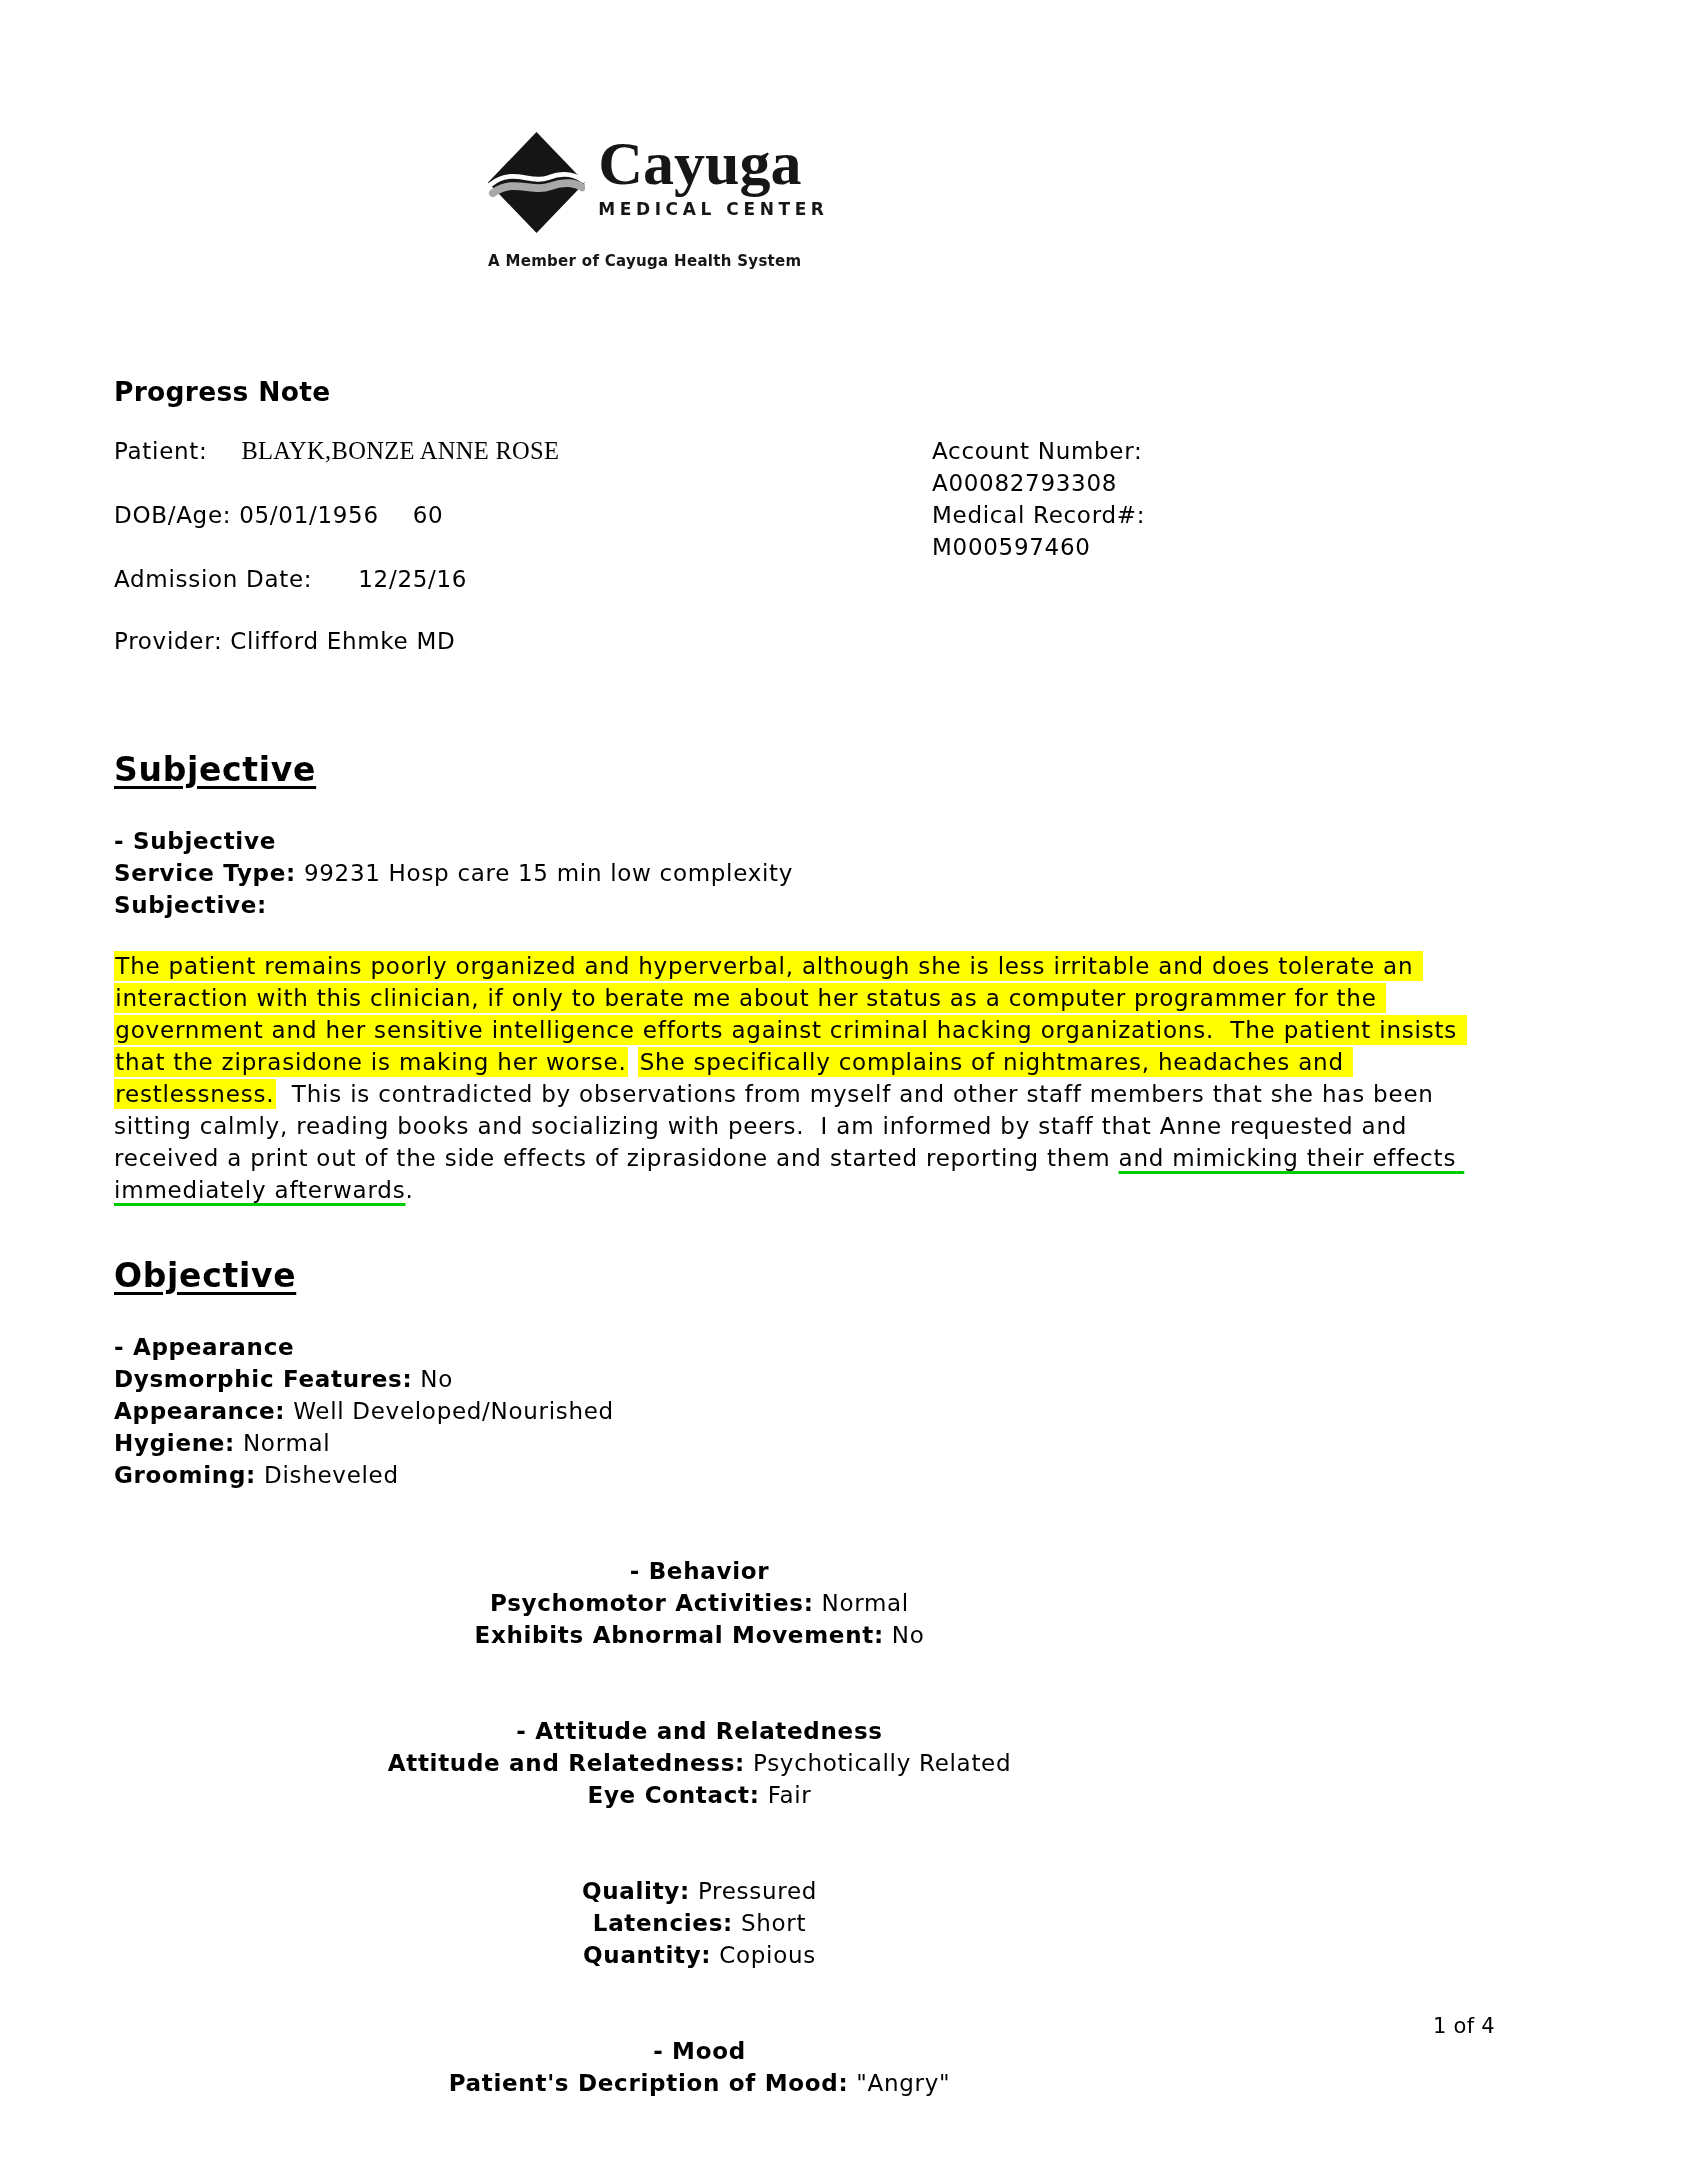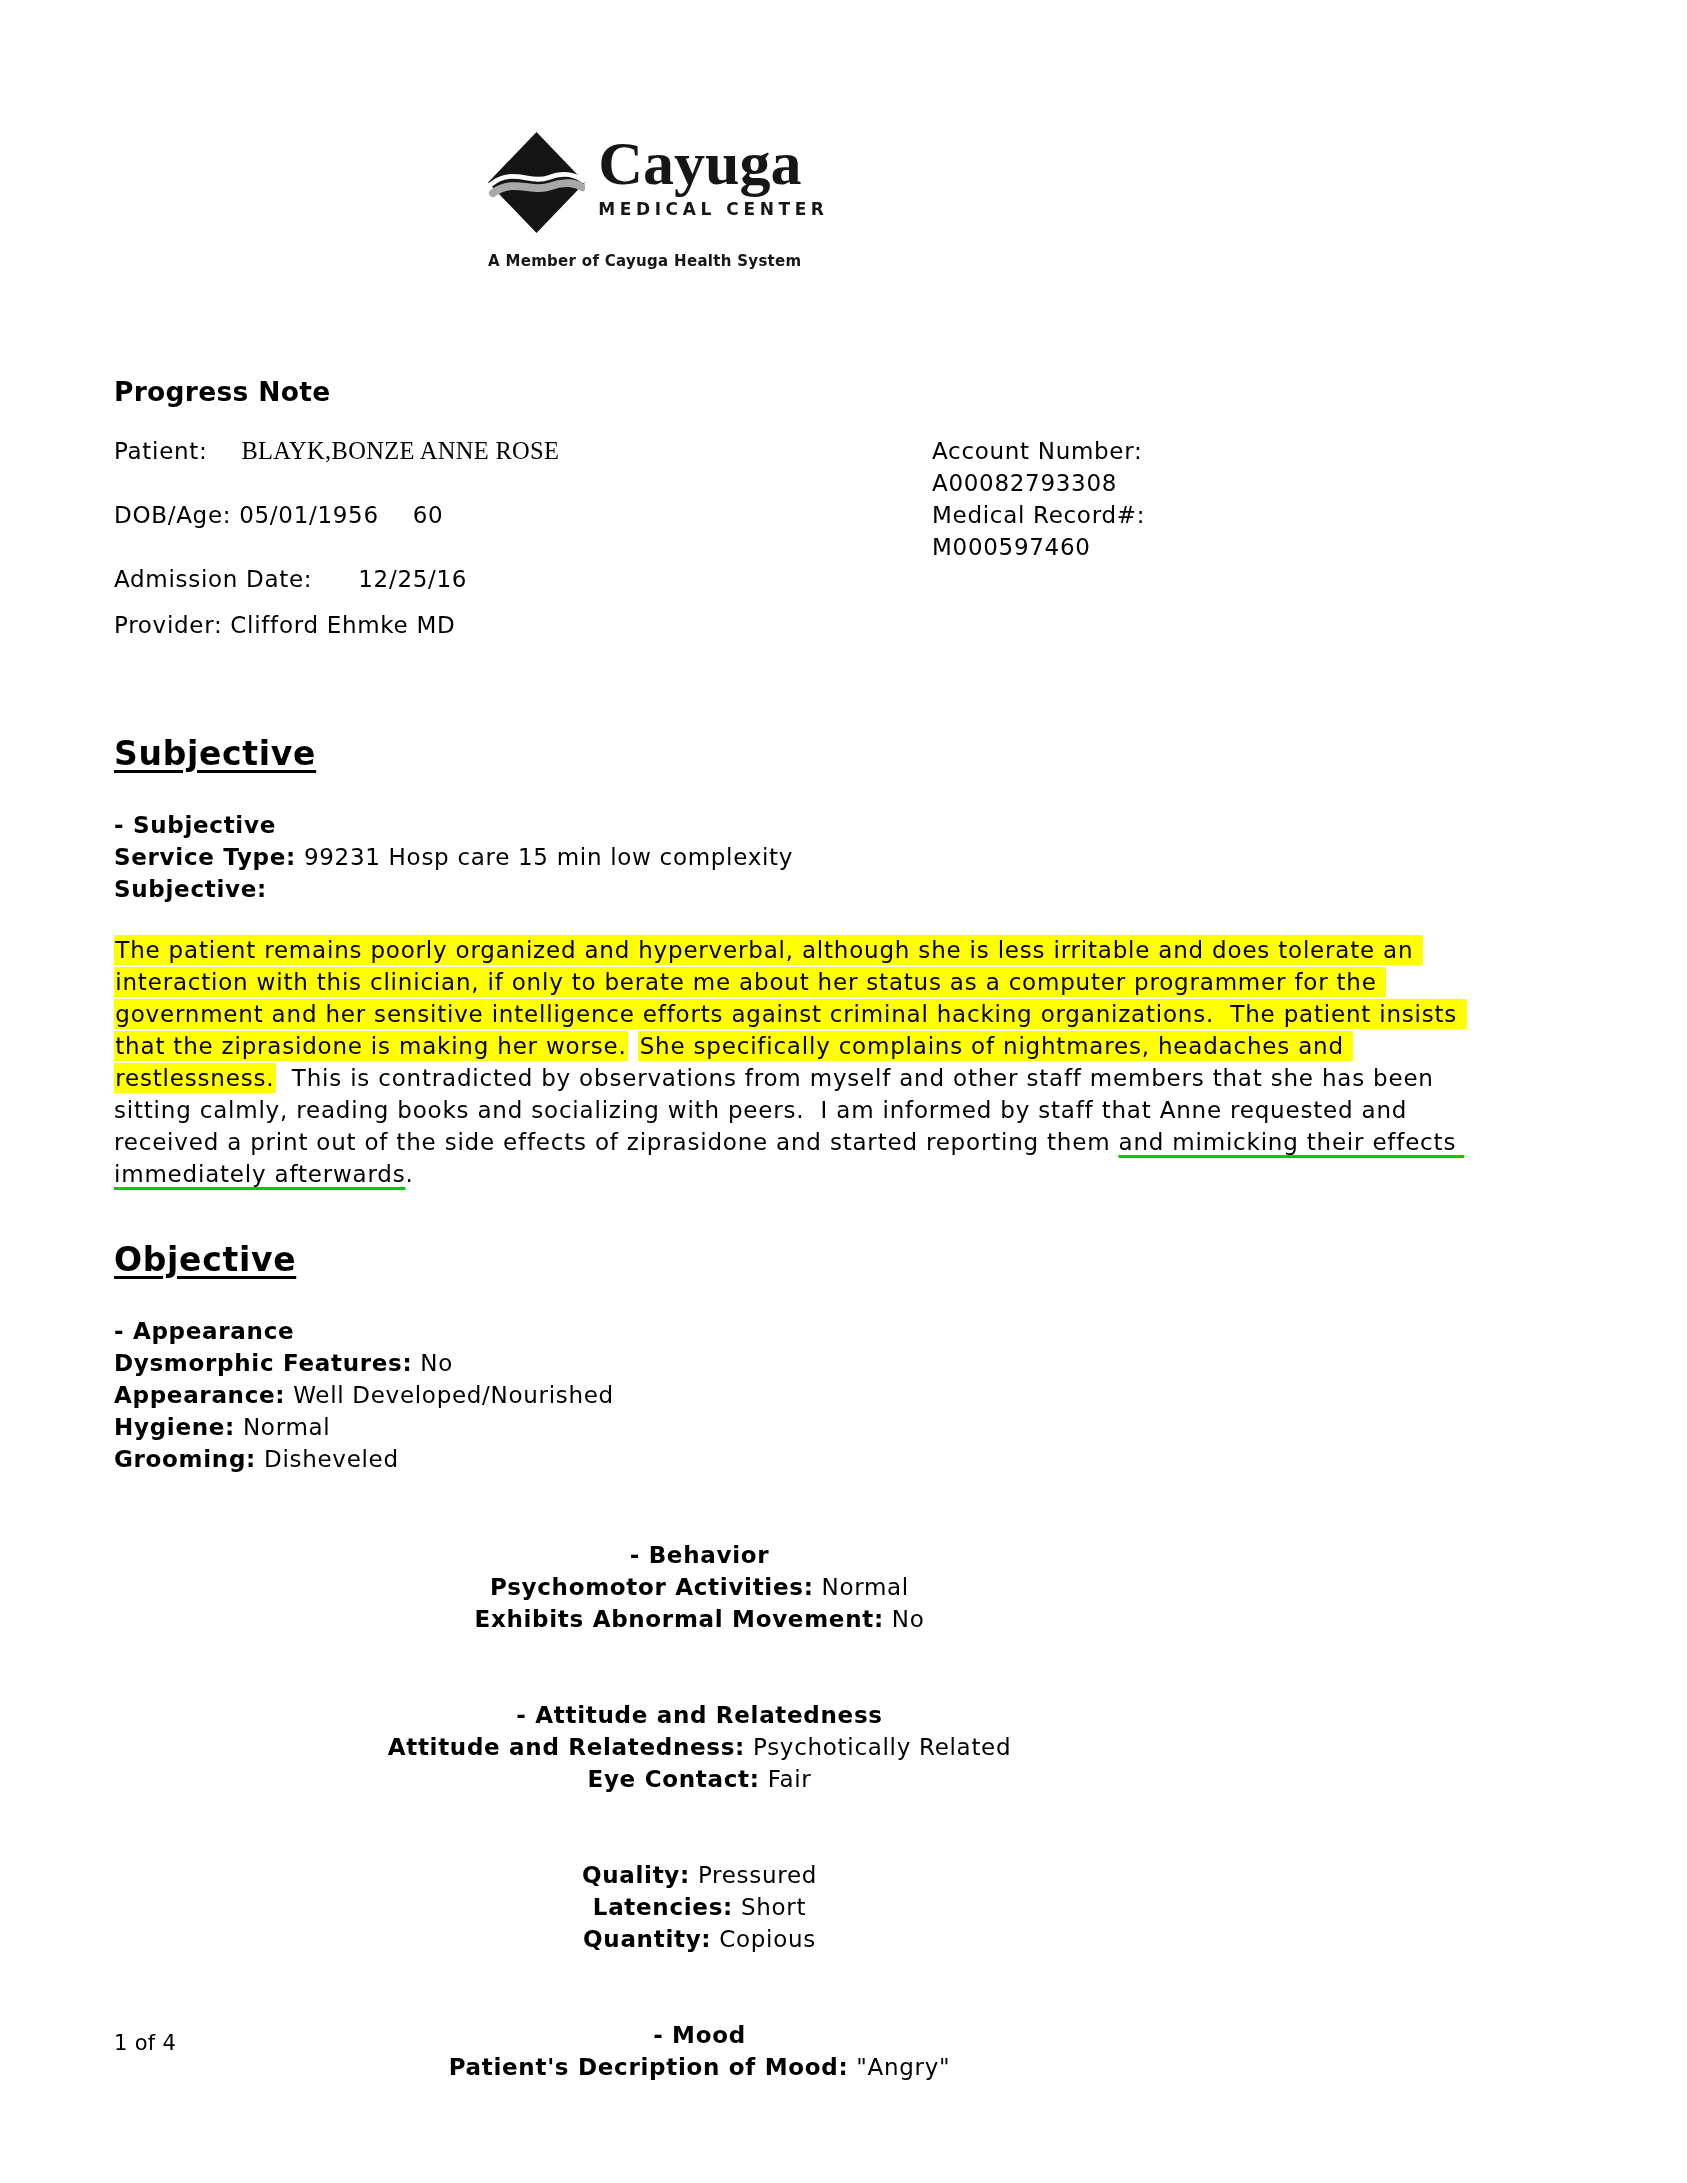--- a/index.html
+++ b/index.html
@@ -52,21 +52,21 @@
     line-height:32px;
   }
   .serif-name{
     font-family:"Liberation Serif","DejaVu Serif",serif;
     font-size:24.5px;letter-spacing:0.3px;
   }
   .gap-sm{display:inline-block;width:8px;}
   .gap-md{display:inline-block;width:18.5px;}
   .gap-lg{display:inline-block;width:34px;}
   .gap-xl{display:inline-block;width:46px;}
-  .provider-row{margin-top:14px;line-height:32px;}
+  .provider-row{margin-top:30px;line-height:32px;}
   
   .section-heading{
     font-size:33px;font-weight:bold;
     text-decoration:underline;
     text-decoration-thickness:2.6px;
     text-underline-offset:5.3px;
   }
   .heading-subjective{margin-top:93px;}
   .heading-objective{margin-top:50px;}
   .subj-block{margin-top:36px;line-height:32px;}
@@ -93,22 +93,22 @@
     text-decoration-thickness:3.3px;
     text-underline-offset:4.6px;
   }
   
   .objective-sections{margin-top:36px;}
   .obj-section{line-height:32px;}
   .obj-section + .obj-section{margin-top:64px;text-align:center;}
   
   .page-footer{
     position:absolute;
-    left:114px;bottom:128px;width:1381px;
-    text-align:left;font-size:21px;letter-spacing:0.3px;
+    left:114px;bottom:145px;width:1381px;
+    text-align:right;font-size:21px;letter-spacing:0.3px;
   }
 </style>
 </head>
 <body>
 
 <div class="page">
 
   <header class="letterhead">
     <div class="logo-block">
       <div class="logo-row">

